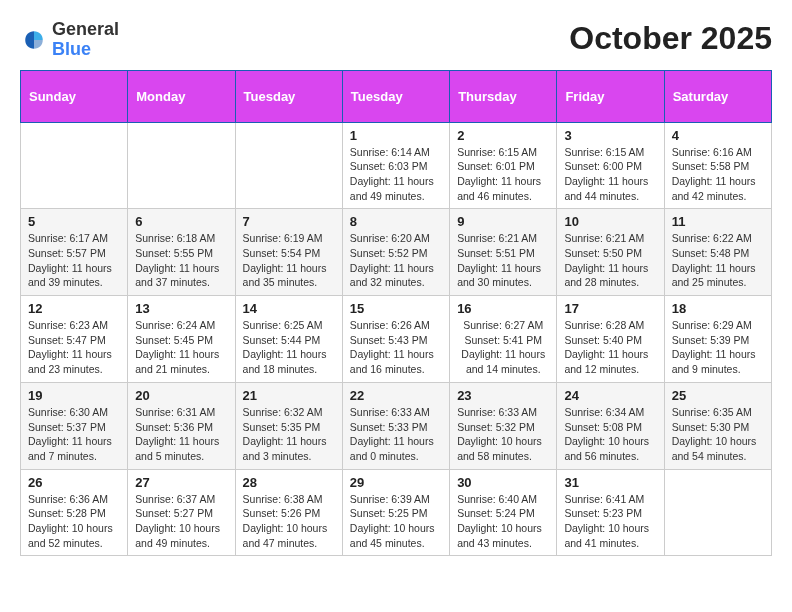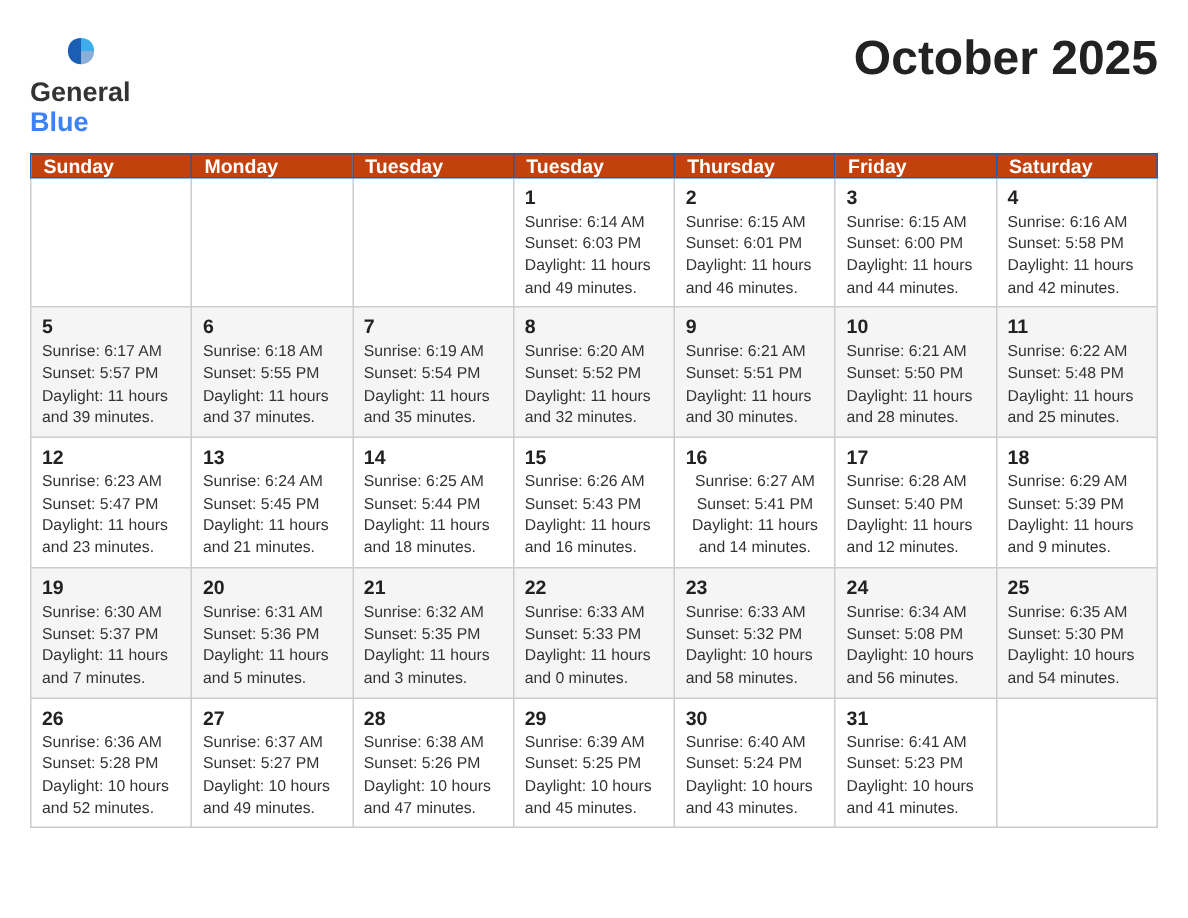--- a/index.html
+++ b/index.html
@@ -13,21 +13,20 @@
     .header {
       display: flex;
       justify-content: space-between;
       align-items: flex-start;
       margin-bottom: 10px;
     }
     .logo {
       display: flex;
       align-items: center;
       gap: 4px;
-      flex-direction: column;
     }
     .logo-text {
       font-size: 18px;
       font-weight: bold;
       color: #333;
       line-height: 1.1;
     }
     .logo-text .blue { color: #3b82f6; }
     .logo-icon {
       width: 28px;
@@ -44,24 +43,24 @@
     .subtitle {
       font-size: 16px;
       color: #444;
     }
     .calendar {
       width: 100%;
       border-collapse: collapse;
       border: 1px solid #ccc;
     }
     .calendar th {
-      background-color: #c2410c;
+      background-color: #d946ef;
       color: #fff;
       text-align: left;
-      padding: 0 8px;
+      padding: 18px 8px;
       font-size: 13px;
       border: 1px solid #1a5fb4;
     }
     .calendar td {
       vertical-align: top;
       padding: 5px 7px;
       border: 1px solid #ccc;
       width: calc(100% / 7);
       height: 80px;
       background: #fff;

